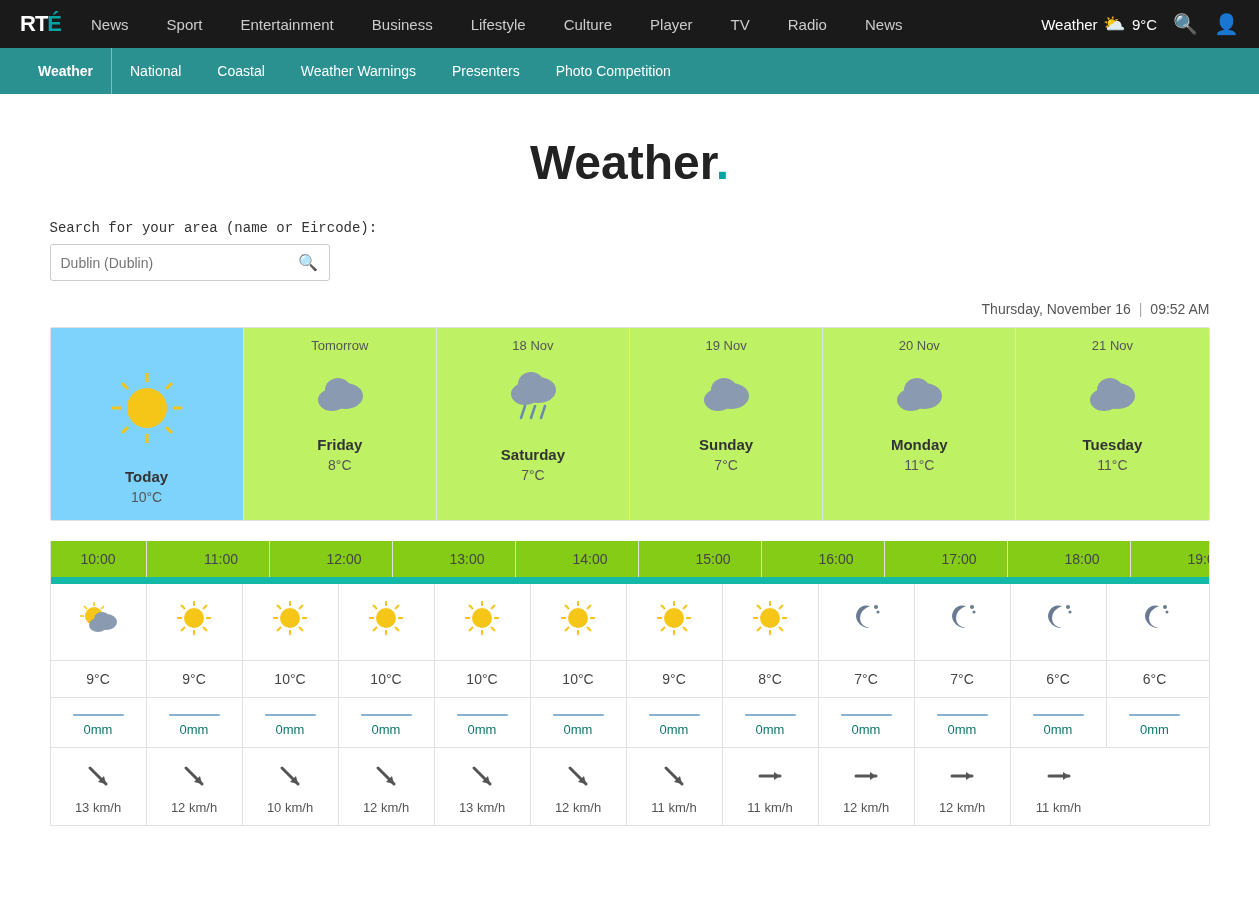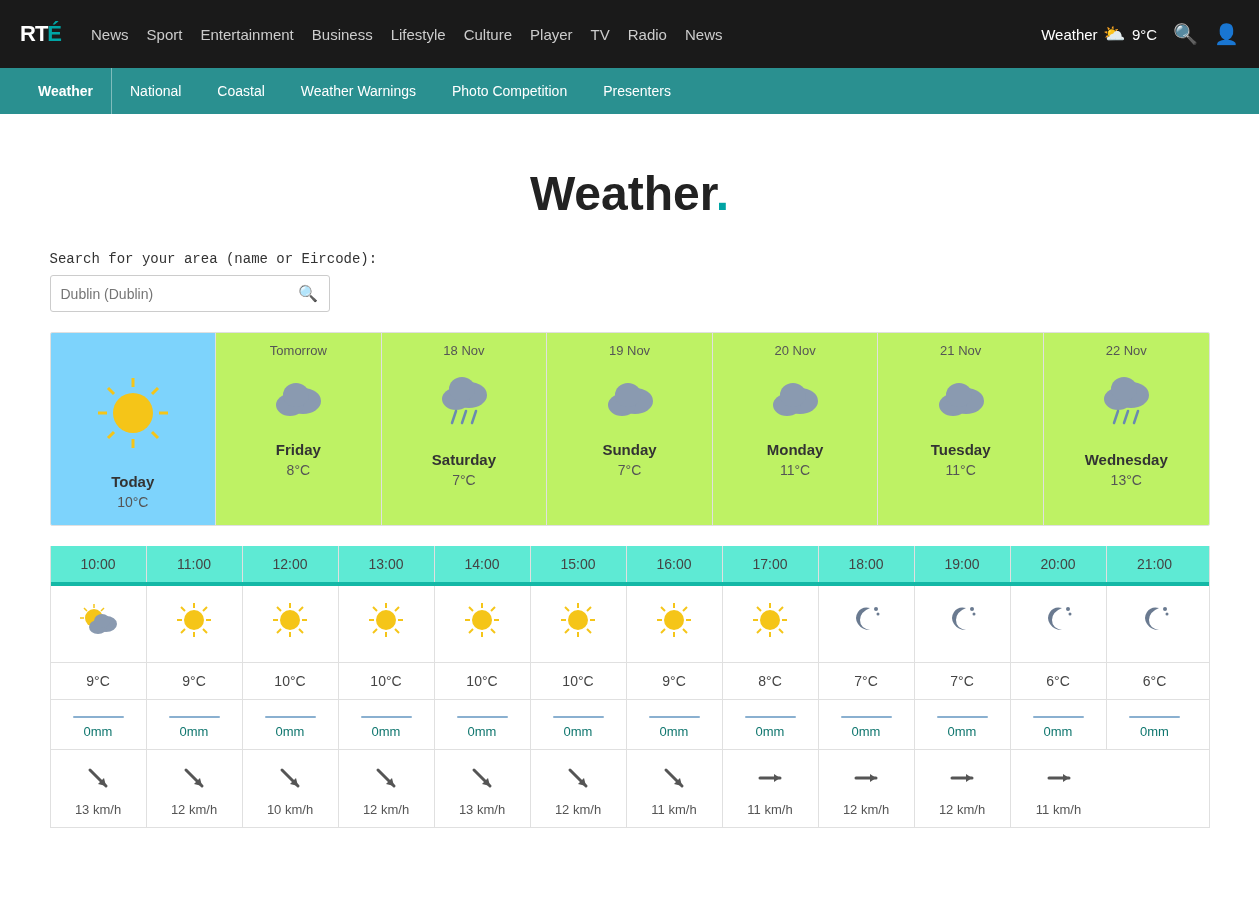--- a/index.html
+++ b/index.html
@@ -4,33 +4,33 @@
   <style>
     * { box-sizing: border-box; margin: 0; padding: 0; }
     body { font-family: Arial, sans-serif; background: #fff; color: #333; }
 
     
     .top-nav {
       background: #1a1a1a;
       display: flex;
       align-items: center;
       padding: 0 20px;
-      height: 68px;
+      height: 48px;
     }
     .logo {
       color: #fff;
       font-size: 22px;
       font-weight: bold;
       margin-right: 30px;
       letter-spacing: -1px;
     }
     .logo span { color: #00a4a4; }
     .nav-links {
       display: flex;
-      gap: 18px;
+      gap: 38px;
       flex: 1;
     }
     .nav-links a {
       color: #ccc;
       text-decoration: none;
       font-size: 15px;
     }
     .nav-right {
       display: flex;
       align-items: center;
@@ -70,21 +70,21 @@
     .sub-nav a.active {
       font-weight: bold;
       border-right: 1px solid rgba(255,255,255,0.4);
       border-left: none;
       padding-right: 18px;
     }
 
     
     .main-content {
       max-width: 1200px;
-      margin: 12px auto;
+      margin: 1px auto;
       padding: 20px;
     }
 
     
     .page-title {
       text-align: center;
       font-size: 48px;
       font-weight: bold;
       color: #222;
       margin: 20px 0 30px;
@@ -188,22 +188,23 @@
     }
 
     
     .hourly-container {
       border: 1px solid #e0e0e0;
       border-top: none;
       overflow-x: auto;
     }
     .hourly-header {
       display: flex;
-      background: #5eead4;
-      border-bottom: 4px solid #14b8a6;
+      background: #84cc16;
+      border-bottom: 7px solid #14b8a6;
+      gap: 27px;
     }
     .hourly-header .hour-cell {
       min-width: 96px;
       text-align: center;
       padding: 10px 5px;
       font-size: 14px;
       color: #444;
       border-right: 1px solid #e0e0e0;
       font-weight: normal;
     }
@@ -270,38 +271,43 @@
     <span class="nav-icon">🔍</span>
     <span class="nav-icon">👤</span>
   </div>
 </nav>
 
 <nav class="sub-nav">
   <a class="active">Weather</a>
   <a>National</a>
   <a>Coastal</a>
   <a>Weather Warnings</a>
+  <a>Presenters</a>
   <a>Photo Competition</a>
-  <a>Presenters</a>
 </nav>
 
 <div class="main-content">
 
   <h1 class="page-title">
     <span>Weather</span><span class="dot">.</span>
   </h1>
 
   <div>
     <div class="search-label">Search for your area (name or Eircode):</div>
     <div class="search-box">
       <input type="text" placeholder="Dublin (Dublin)" style="">
       <button class="search-icon-btn">🔍</button>
     </div>
   </div>
 
+  <div class="datetime-row">
+    <span>Thursday, November 16</span>
+    <span class="separator">|</span>
+    <span>09:52 AM</span>
+  </div>
 
   <div class="forecast-container">
     <div class="forecast-grid">
 
       <div class="forecast-day today">
         <div class="day-date">&nbsp;</div>
         <div class="weather-icon-large">
           <svg width="80" height="80" viewBox="0 0 80 80">
             <circle cx="40" cy="40" r="20" fill="#f5c518"></circle>
             <g stroke="#f5c518" stroke-width="3">
@@ -381,35 +387,20 @@
           <svg width="60" height="50" viewBox="0 0 60 50">
             <ellipse cx="35" cy="28" rx="18" ry="13" fill="#8a9ab0"></ellipse>
             <ellipse cx="22" cy="32" rx="14" ry="11" fill="#8a9ab0"></ellipse>
             <ellipse cx="28" cy="22" rx="13" ry="12" fill="#8a9ab0"></ellipse>
           </svg>
         </div>
         <div class="day-name">Tuesday</div>
         <div class="day-temp">11°C</div>
       </div>
 
-      <div class="forecast-day other" style="border-right:none;">
-        <div class="day-date">22 Nov</div>
-        <div class="weather-icon-medium">
-          <svg width="60" height="60" viewBox="0 0 60 60">
-            <ellipse cx="35" cy="22" rx="18" ry="13" fill="#8a9ab0"></ellipse>
-            <ellipse cx="22" cy="26" rx="14" ry="11" fill="#8a9ab0"></ellipse>
-            <ellipse cx="28" cy="16" rx="13" ry="12" fill="#8a9ab0"></ellipse>
-            <line x1="22" y1="38" x2="18" y2="50" stroke="#6a8ab0" stroke-width="2.5" stroke-linecap="round"></line>
-            <line x1="32" y1="38" x2="28" y2="50" stroke="#6a8ab0" stroke-width="2.5" stroke-linecap="round"></line>
-            <line x1="42" y1="38" x2="38" y2="50" stroke="#6a8ab0" stroke-width="2.5" stroke-linecap="round"></line>
-          </svg>
-        </div>
-        <div class="day-name">Wednesday</div>
-        <div class="day-temp">13°C</div>
-      </div>
 
     </div>
   </div>
 
   <div class="hourly-container">
 
     <div class="hourly-header" id="hourly-header-row">
     <div class="hour-cell">10:00</div>
         <div class="hour-cell">11:00</div>
         <div class="hour-cell">12:00</div>

